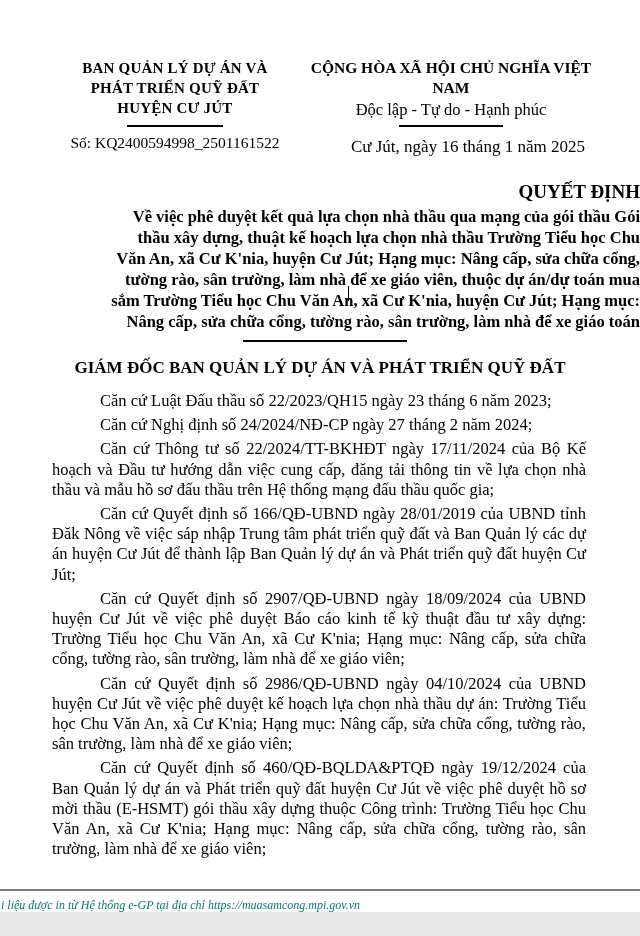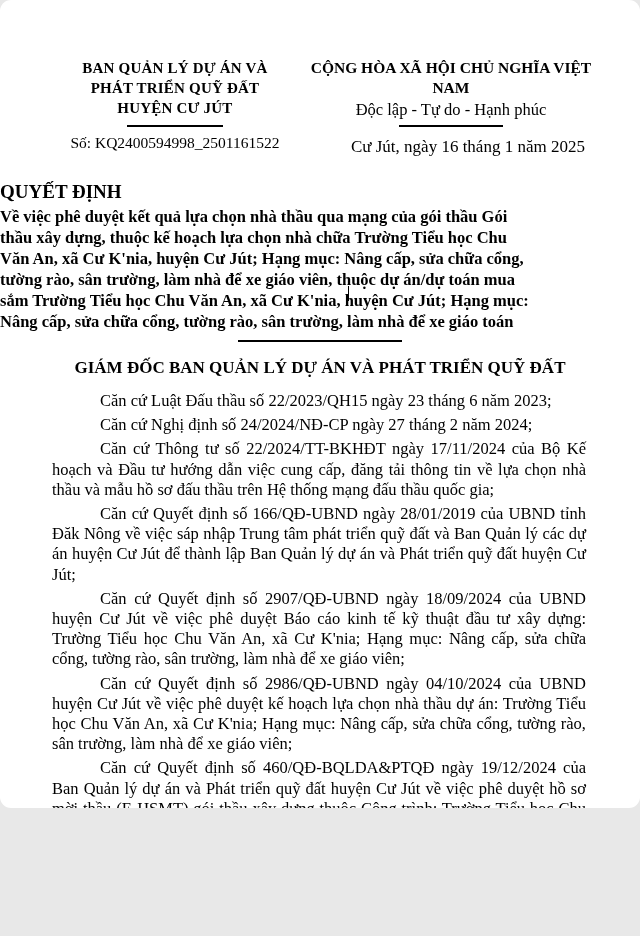--- a/index.html
+++ b/index.html
@@ -1,25 +1,24 @@
 <!DOCTYPE html>
 <html lang="vi"><head>
 <meta charset="utf-8">
 <style>
   html, body { margin: 0; padding: 0; background: #e8e8e8; }
   .page {
     position: relative;
     width: 640px;
-    height: 808px;
+    height: 912px;
     margin: 0 auto;
     background: #ffffff;
     color: #000000;
     font-family: "Liberation Serif", "DejaVu Serif", serif;
     overflow: hidden;
-    border-radius: 11px;
   }
 
   
   .doc-header {
     display: flex;
     padding: 58px 40px 0 48px;
   }
   .org-block {
     width: 46%;
     text-align: center;
@@ -61,22 +60,23 @@
   }
   .place-date {
     font-size: 17px;
     line-height: 22px;
     padding-left: 34px;
     white-space: nowrap;
   }
 
   
   .title-block {
-    text-align: left;
+    text-align: right;
     margin-top: 23px;
+    margin-left: 9px;
   }
   .doc-title {
     font-size: 19px;
     font-weight: bold;
     line-height: 22px;
     margin: 0 0 3px 0;
   }
   .subtitle-line {
     font-weight: bold;
     font-size: 16.5px;
@@ -155,21 +155,21 @@
       <div class="motto-line1">CỘNG HÒA XÃ HỘI CHỦ NGHĨA VIỆT NAM</div>
       <div class="motto-line2">Độc lập - Tự do - Hạnh phúc</div>
       <div class="nat-rule"></div>
       <div class="place-date">Cư Jút, ngày 16 tháng 1 năm 2025</div>
     </div>
   </header>
 
   <section class="title-block">
     <h1 class="doc-title">QUYẾT ĐỊNH</h1>
     <div class="subtitle-line">Về việc phê duyệt kết quả lựa chọn nhà thầu qua mạng của gói thầu Gói</div>
-    <div class="subtitle-line">thầu xây dựng, thuộc kế hoạch lựa chọn nhà chữa Trường Tiểu học Chu</div>
+    <div class="subtitle-line">thầu xây dựng, thuật kế hoạch lựa chọn nhà thầu Trường Tiểu học Chu</div>
     <div class="subtitle-line">Văn An, xã Cư K'nia, huyện Cư Jút; Hạng mục: Nâng cấp, sửa chữa cổng,</div>
     <div class="subtitle-line">tường rào, sân trường, làm nhà để xe giáo viên, thuộc dự án/dự toán mua</div>
     <div class="subtitle-line">sắm Trường Tiểu học Chu Văn An, xã Cư K'nia, huyện Cư Jút; Hạng mục:</div>
     <div class="subtitle-line">Nâng cấp, sửa chữa cổng, tường rào, sân trường, làm nhà để xe giáo toán</div>
     <div class="title-rule"></div>
   </section>
 
   <div class="cursor-artifact"></div>
 
   <h2 class="issuer-heading">GIÁM ĐỐC BAN QUẢN LÝ DỰ ÁN VÀ PHÁT TRIỂN QUỸ ĐẤT</h2>

